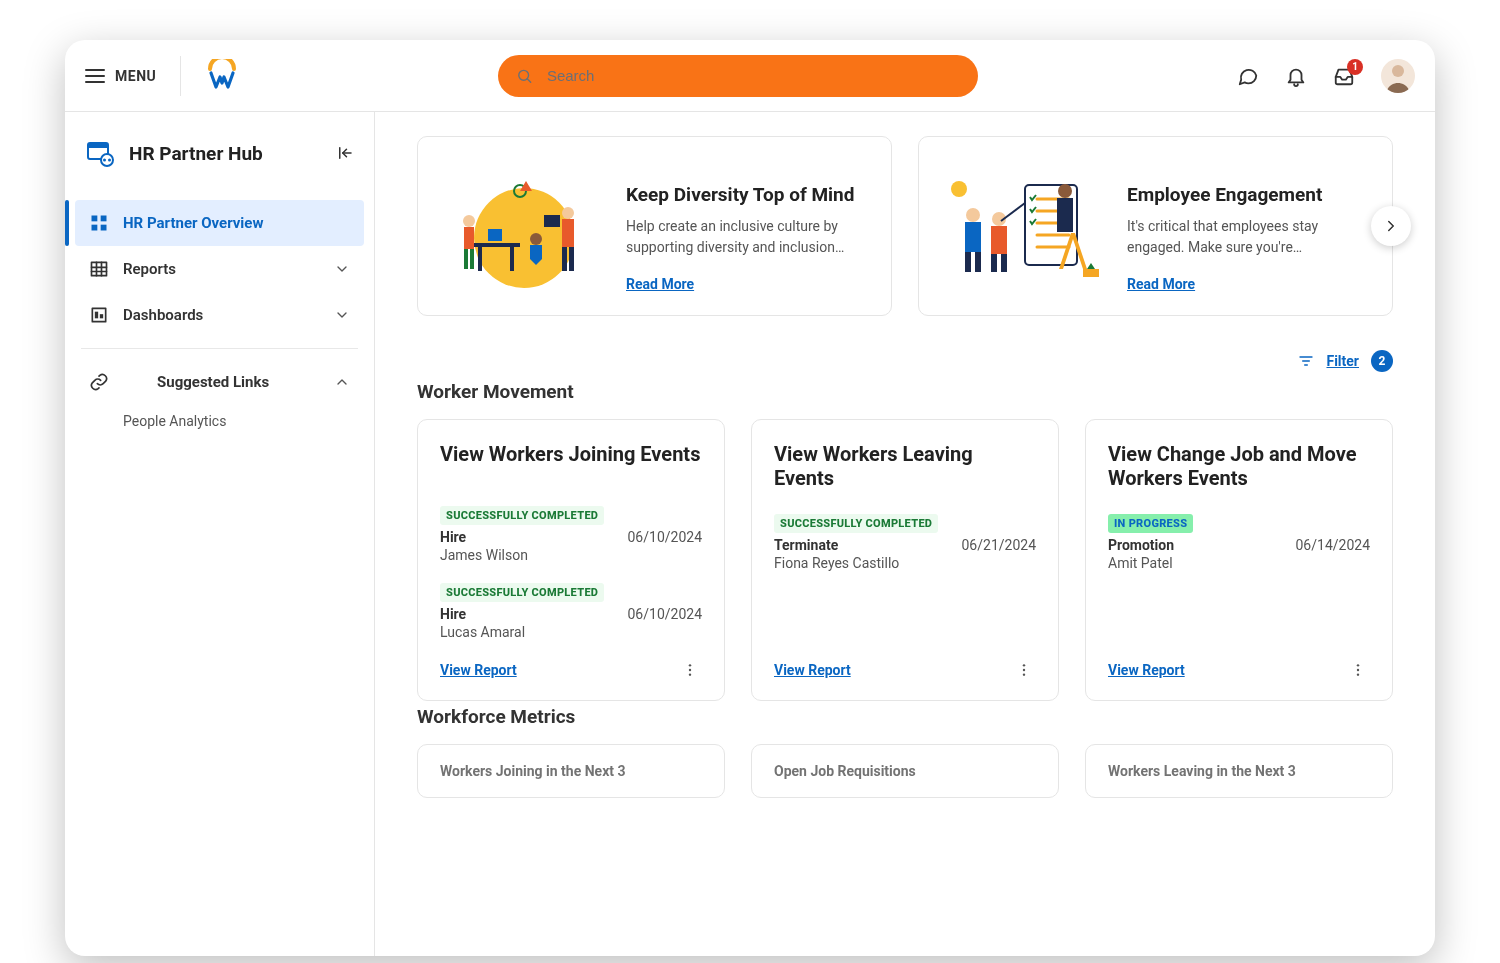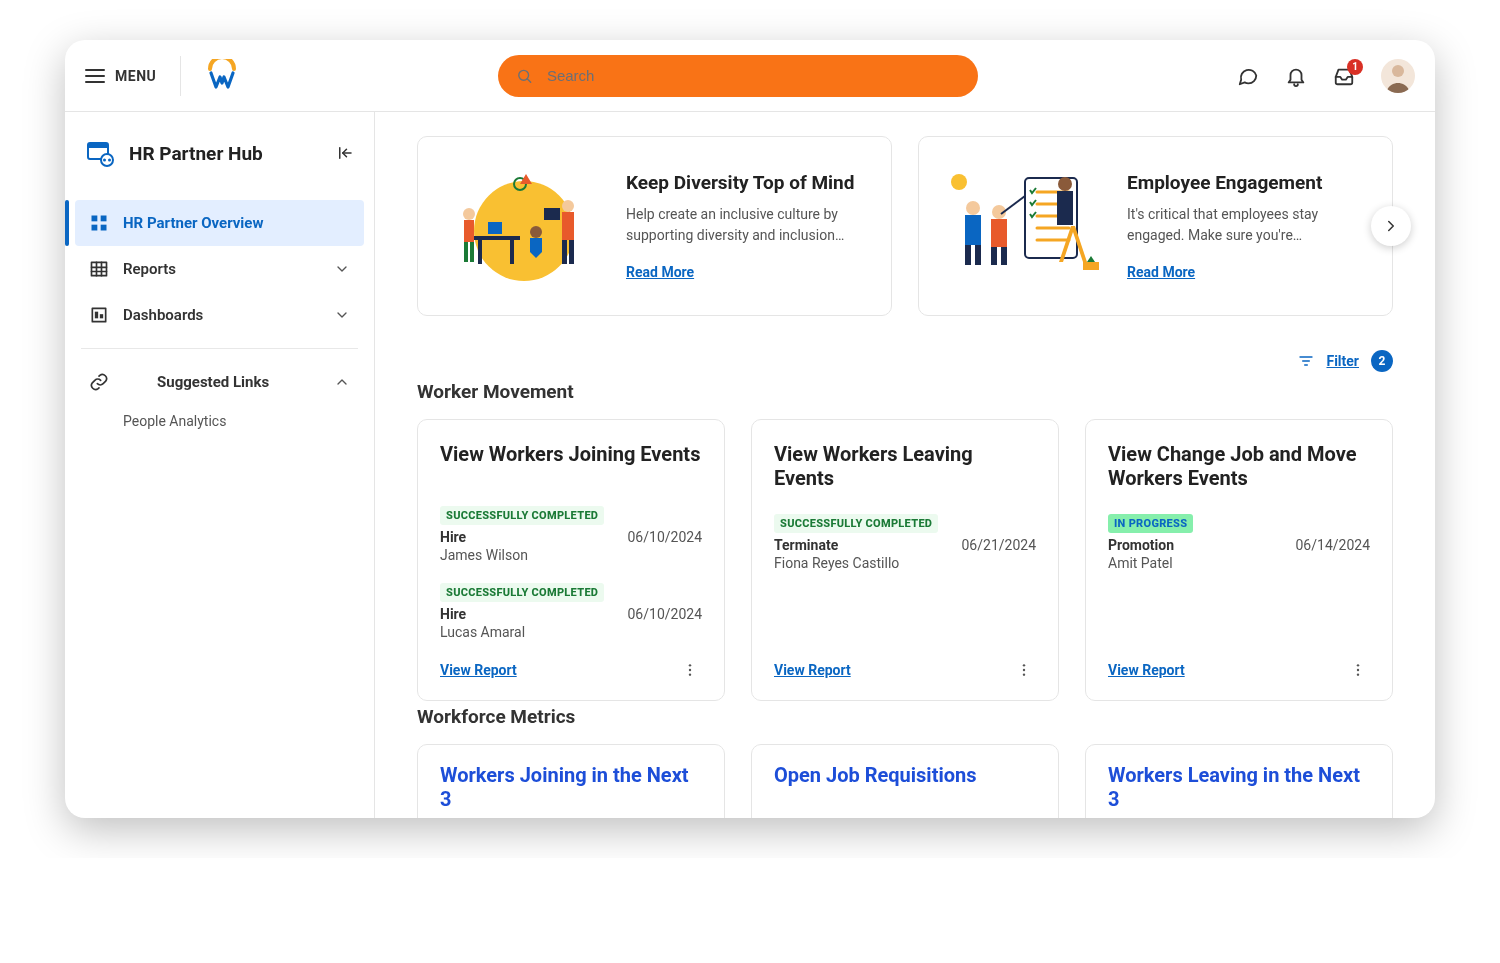--- a/index.html
+++ b/index.html
@@ -1,19 +1,19 @@
 <!DOCTYPE html>
 <html><head>
 <meta charset="utf-8">
 <style>
   * { box-sizing: border-box; margin: 0; padding: 0; }
   body { font-family: -apple-system, BlinkMacSystemFont, "Segoe UI", Roboto, Arial, sans-serif; background: #fff; color: #333; }
   .frame {
     width: 1370px;
-    height: 778px;
+    height: 916px;
     margin: 40px auto;
     background: #fff;
     border-radius: 20px;
     box-shadow: 0 12px 40px rgba(0,0,0,0.25);
     overflow: hidden;
     position: relative;
     display: flex;
     flex-direction: column;
   }
   
@@ -67,21 +67,21 @@
   .nav-item .nav-label { flex: 1; }
   .chev { color: #555; }
   .side-divider { height: 1px; background: #e8e8e8; margin: 10px 6px; }
   .sub-link { padding: 8px 14px 8px 48px; font-size: 14px; color: #555; cursor: pointer; }
 
   
   .main { flex: 1; overflow-y: auto; padding: 24px 42px 24px 42px; position: relative; }
   .cards-row { display: flex; gap: 26px; position: relative; }
   .story-card {
     flex: 1; border: 1px solid #e5e5e5; border-radius: 10px; padding: 22px 26px;
-    display: flex; gap: 22px; min-height: 180px; align-items: center;
+    display: flex; gap: 22px; min-height: 180px; align-items: flex-end;
   }
   .story-illus { width: 160px; height: 120px; flex-shrink: 0; display:flex; align-items:center; justify-content:center; }
   .story-body h3 { font-size: 19px; font-weight: 700; color: #222; margin-bottom: 10px; }
   .story-body p { font-size: 14px; color: #555; line-height: 1.5; margin-bottom: 16px; }
   .link { color: #0a66c2; font-weight: 700; text-decoration: underline; cursor: pointer; font-size: 14px; }
   .carousel-next {
     position: absolute; right: -18px; top: 50%; transform: translateY(-50%);
     width: 40px; height: 40px; border-radius: 50%; background:#fff; box-shadow: 0 2px 8px rgba(0,0,0,.2);
     display:flex; align-items:center; justify-content:center; cursor:pointer; color:#333;
   }
@@ -96,21 +96,21 @@
   .status-chip { display:inline-block; font-size: 11px; font-weight:800; letter-spacing:.3px; padding: 3px 6px; border-radius:3px; margin-bottom:4px; }
   .status-success { color: #1b7a36; background: #ecfaef; }
   .status-progress { color: #0a66c2; background: #86efac; }
   .event-row { display:flex; justify-content:space-between; font-size:14px; color:#333; }
   .event-row .evt-type { font-weight:700; }
   .event-row .evt-date { color:#555; }
   .event .evt-name { font-size:14px; color:#555; margin-top:2px; }
   .card-foot { margin-top:auto; display:flex; justify-content:space-between; align-items:center; }
   .kebab { color:#555; cursor:pointer; padding:4px; }
   .metrics-card { border:1px solid #e5e5e5; border-radius:10px; padding: 18px 22px; }
-  .metrics-card h4 { font-size:20px; font-weight:700; color:#1d4ed8; }
+  .metrics-card h4 { font-size:14px; font-weight:700; color:#737373; }
 
   
   svg { display:block; }
   .stroke { fill:none; stroke:currentColor; stroke-width:2; stroke-linecap:round; stroke-linejoin:round; }
 </style>
 </head>
 <body>
 
 <div class="frame">
 

